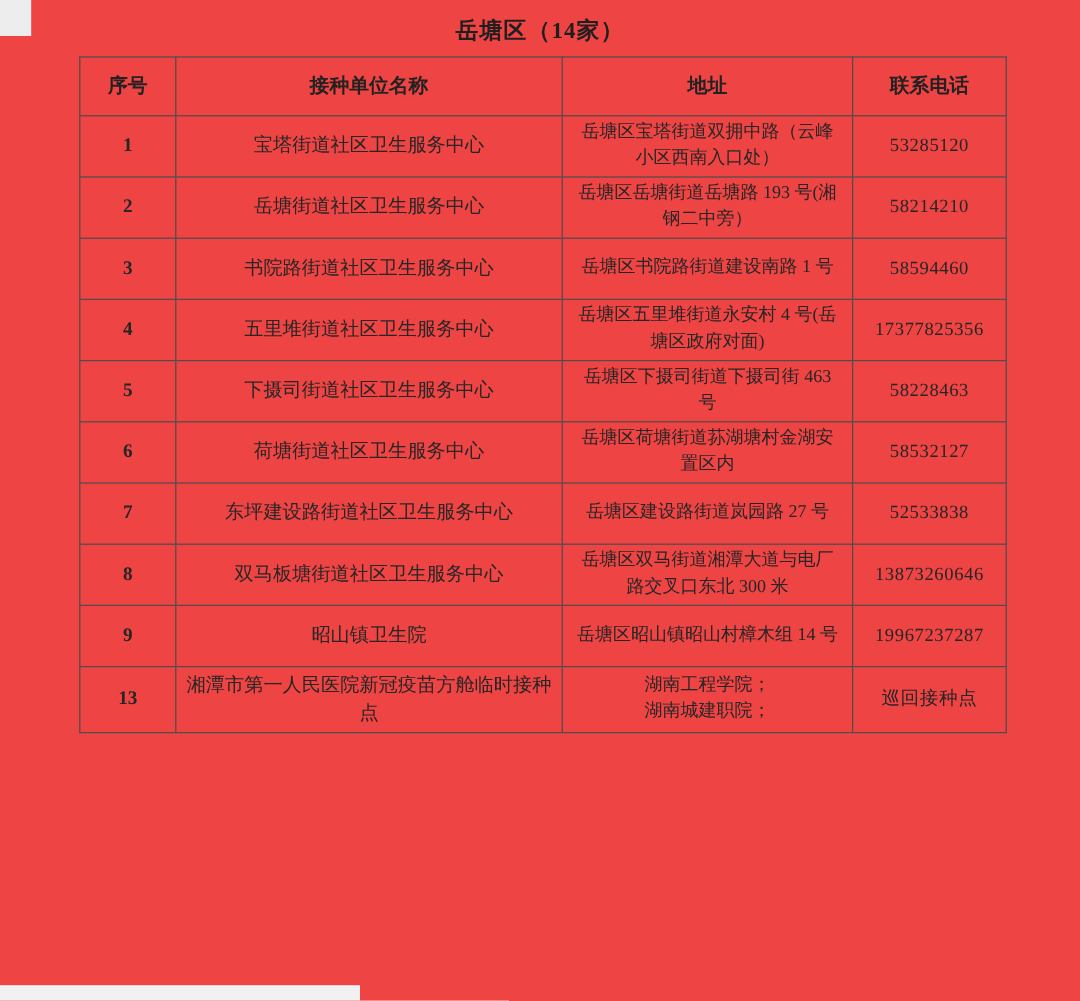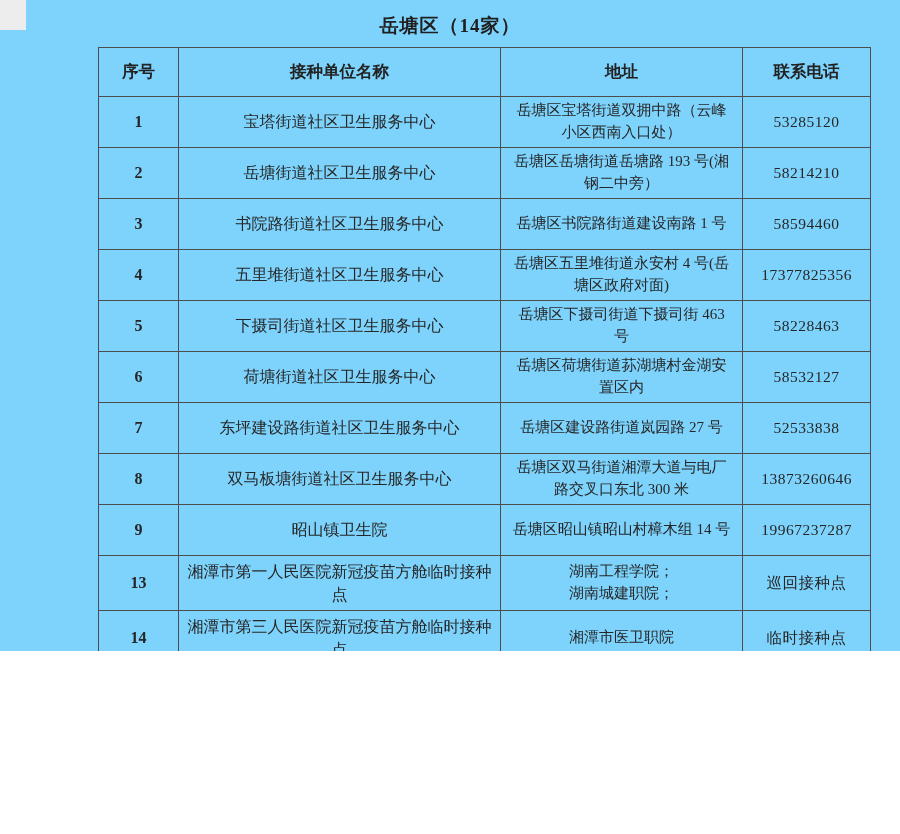--- a/index.html
+++ b/index.html
@@ -3,22 +3,22 @@
 <meta charset="utf-8">
 <style>
   html, body {
     margin: 0;
     padding: 0;
     background: #ffffff;
   }
   .page {
     position: relative;
     width: 900px;
-    height: 651px;
-    background: #7dd3fc;
+    height: 834px;
+    background: #ef4444;
     overflow: hidden;
     font-family: "Liberation Serif", "DejaVu Serif", serif;
     color: #262626;
   }
   .artifact-tl {
     position: absolute;
     left: 0; top: 0;
     width: 26px; height: 30px;
     background: #ededed;
   }
@@ -39,21 +39,20 @@
     letter-spacing: 1px;
     color: #1f1f1f;
   }
   table.site-table {
     position: absolute;
     left: 66px;
     top: 47px;
     width: 772px;
     border-collapse: collapse;
     table-layout: fixed;
-    margin-left: 32px;
   }
   .site-table th, .site-table td {
     border: 1px solid #4d4d4d;
     text-align: center;
     vertical-align: middle;
     padding: 2px 2px;
     line-height: 1.45;
   }
   .site-table th {
     font-size: 16.5px;
@@ -166,22 +165,15 @@
         <td class="cell-phone">19967237287</td>
       </tr>
       <tr class="tall">
         <td class="cell-no">13</td>
         <td class="cell-name">湘潭市第一人民医院新冠疫苗方舱临时接种
 点</td>
         <td class="cell-addr">湖南工程学院；
 湖南城建职院；</td>
         <td class="cell-phone">巡回接种点</td>
       </tr>
-      <tr class="tall">
-        <td class="cell-no">14</td>
-        <td class="cell-name">湘潭市第三人民医院新冠疫苗方舱临时接种
-点</td>
-        <td class="cell-addr">湘潭市医卫职院</td>
-        <td class="cell-phone">临时接种点</td>
-      </tr>
     </tbody>
   </table>
 </div>
 
 </body></html>

